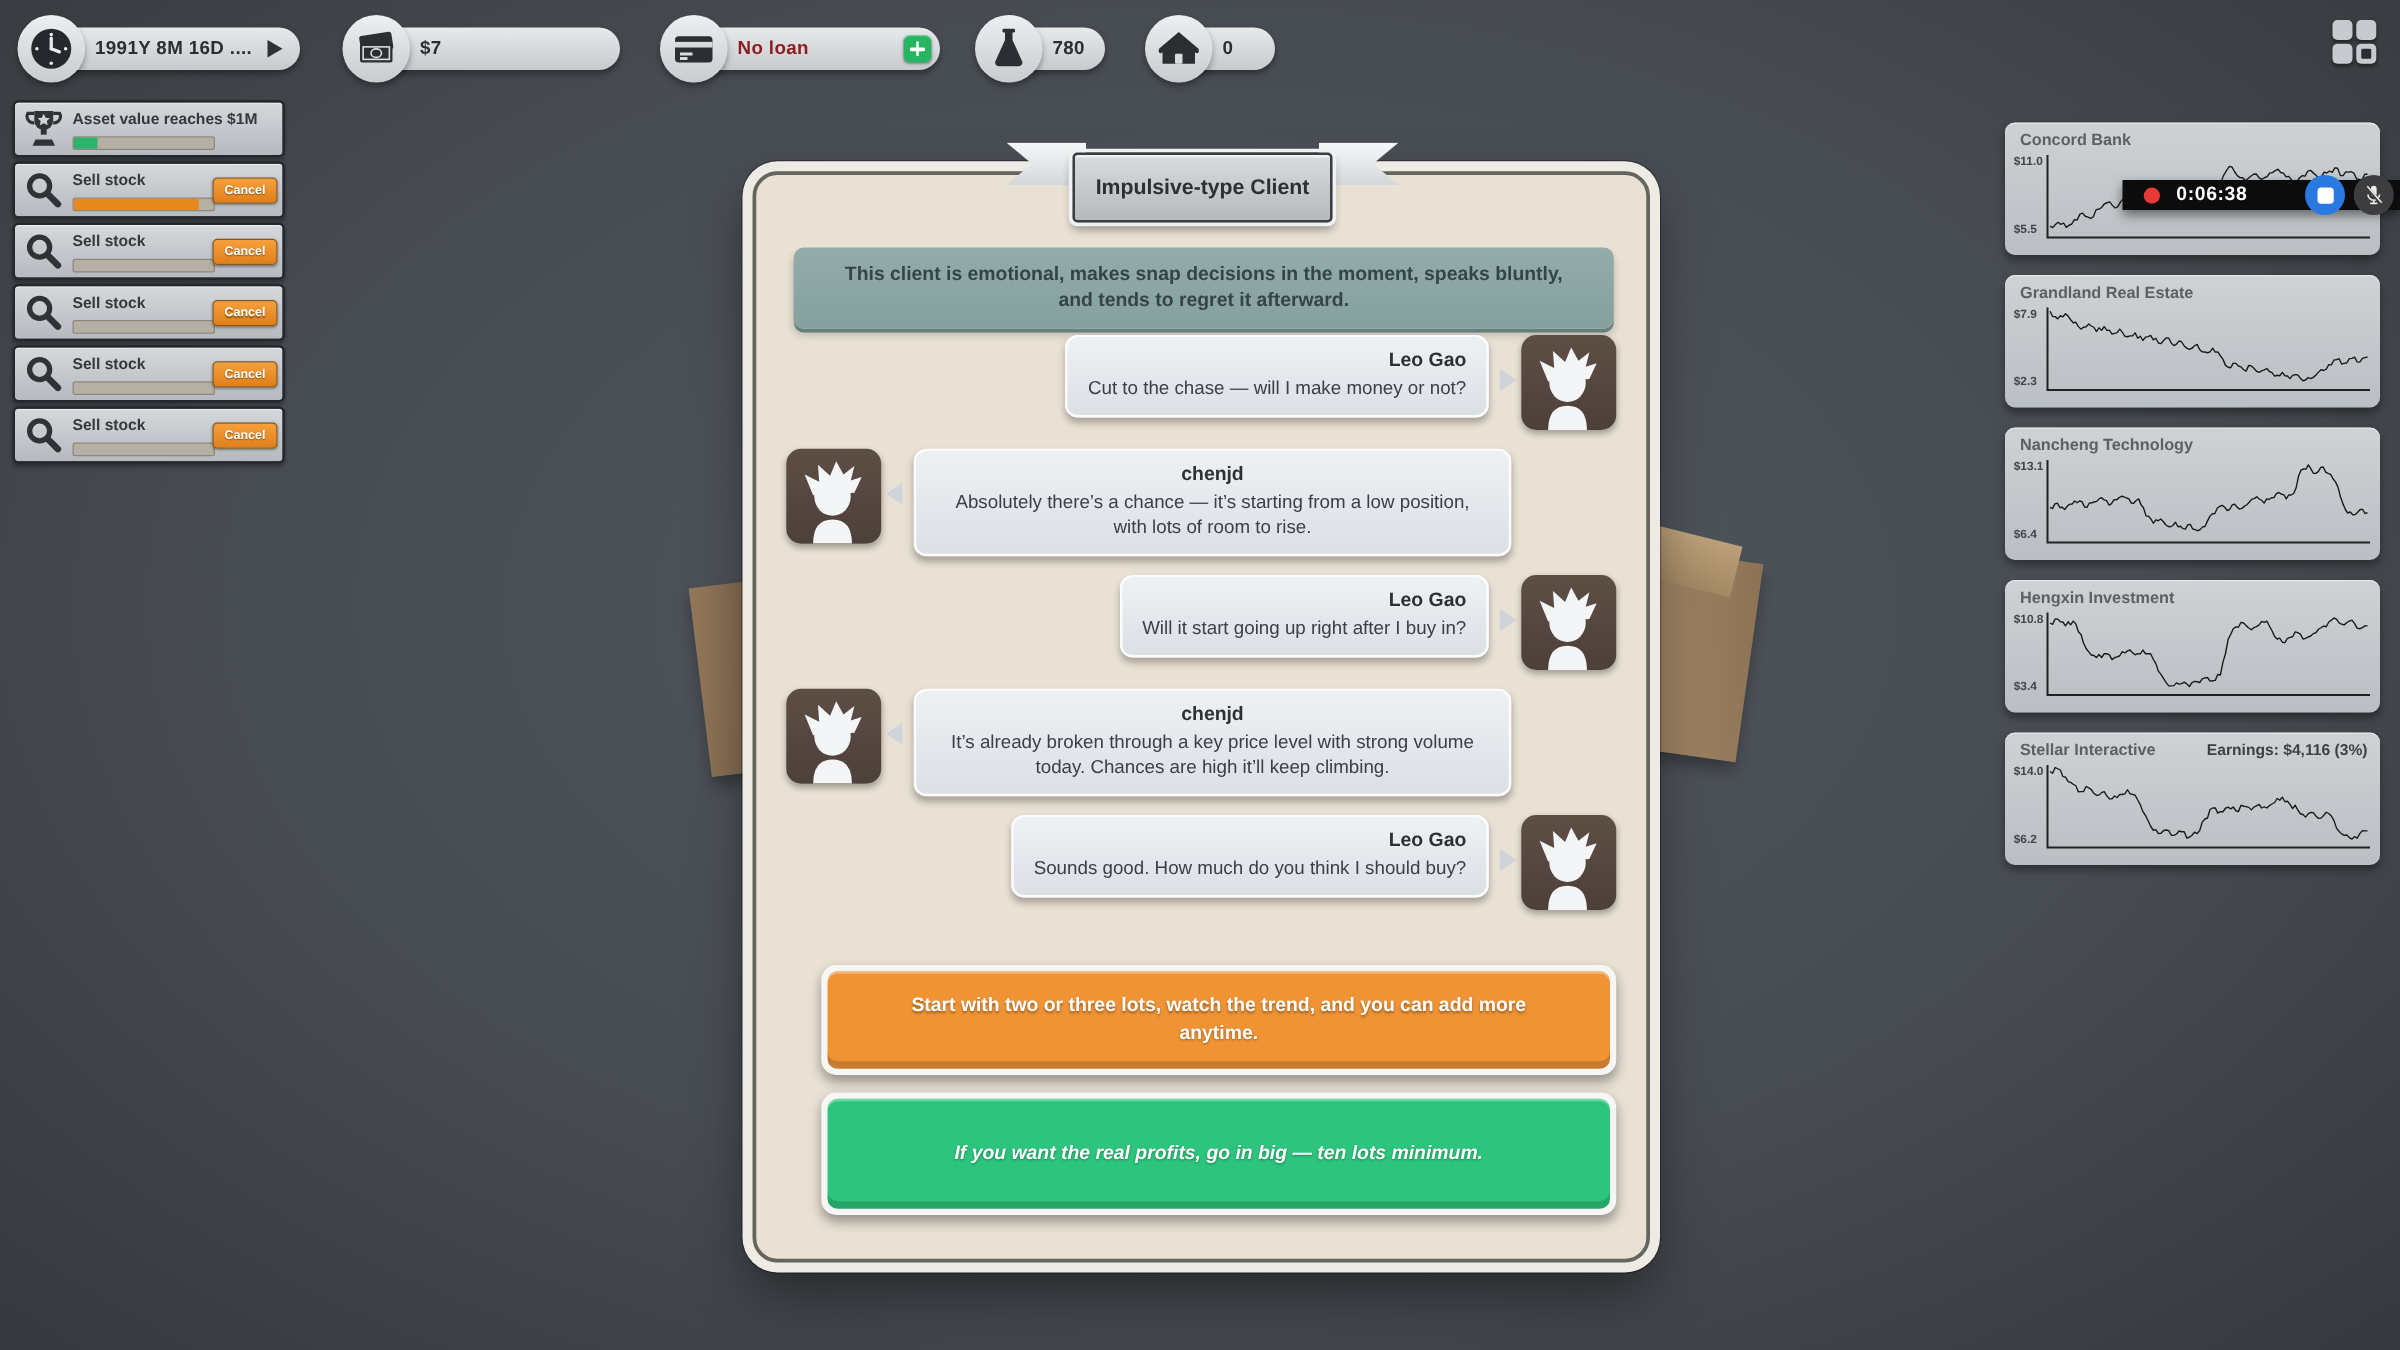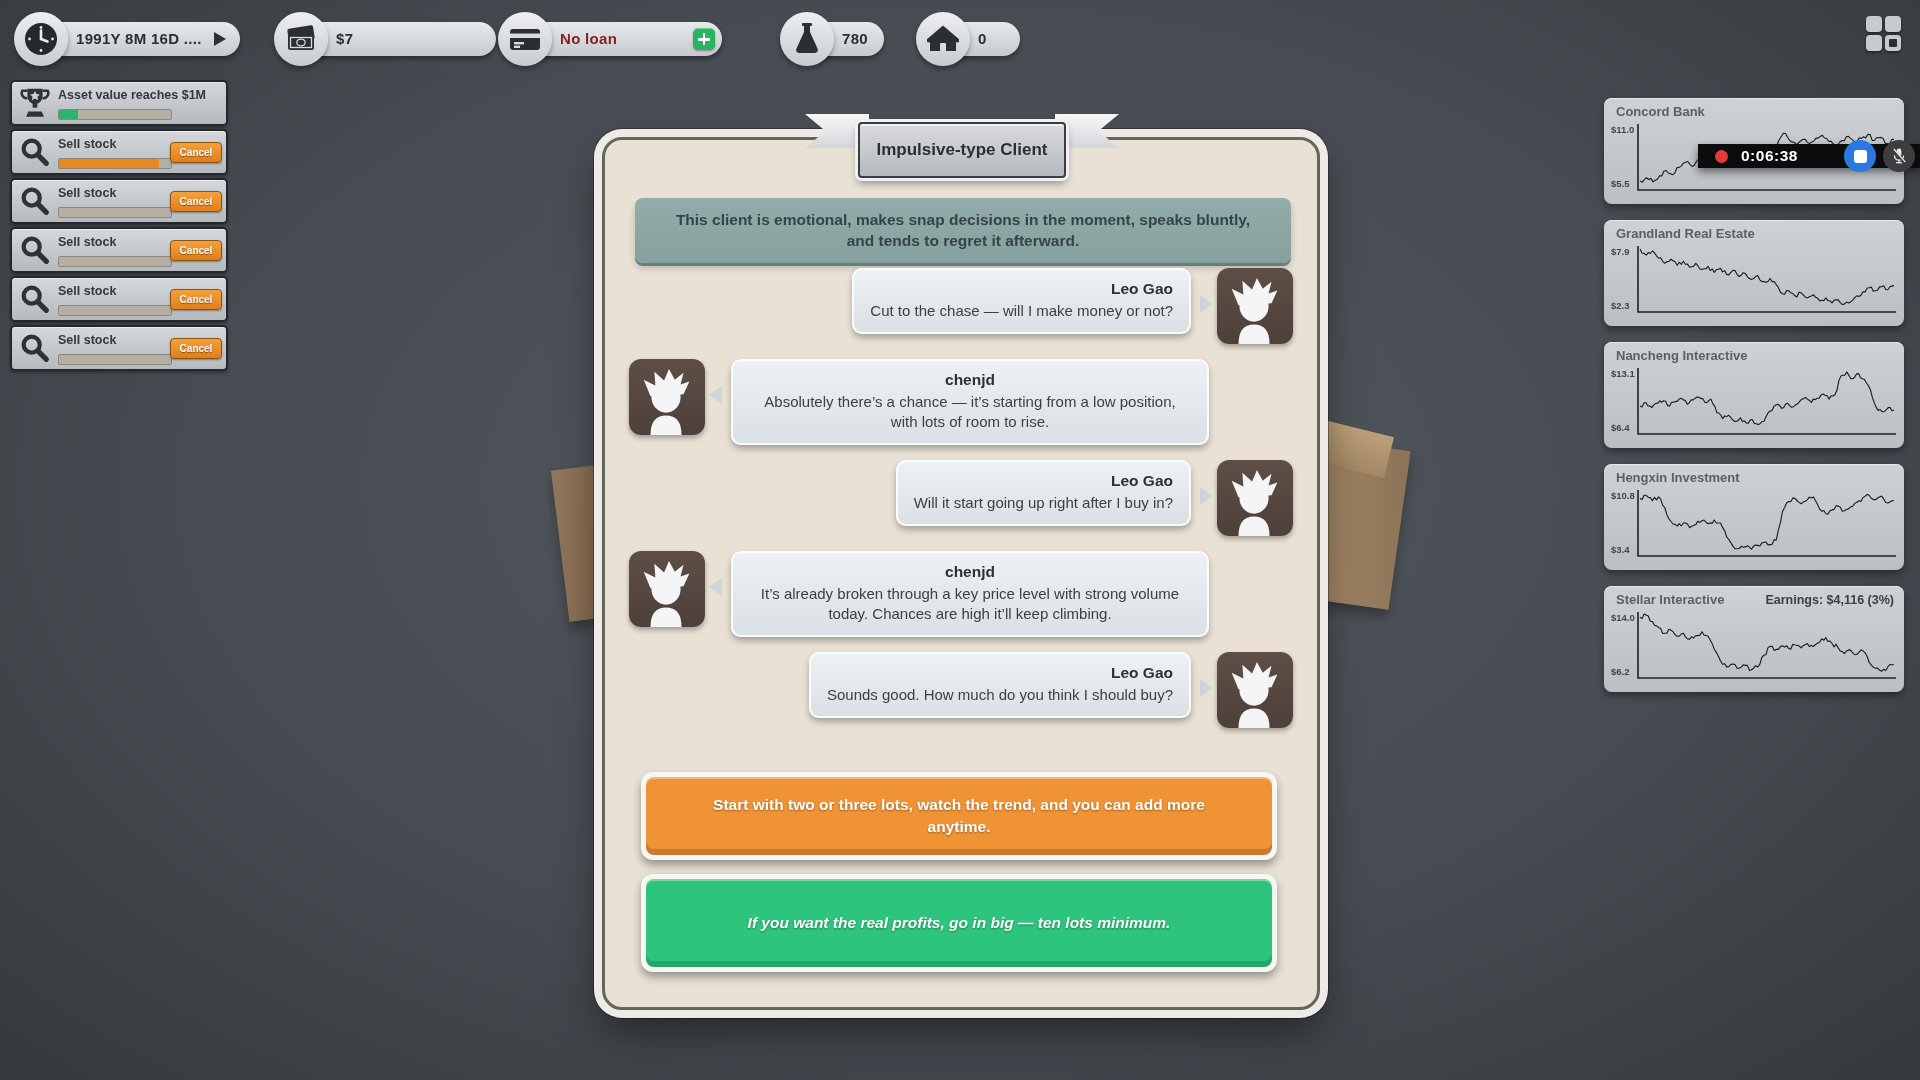--- a/index.html
+++ b/index.html
@@ -7,21 +7,21 @@
   #stage{position:absolute;width:1920px;height:1080px;overflow:hidden;
     background:radial-gradient(ellipse 1400px 860px at 50% 45%, #53585e 0%, #474c52 55%, #34383c 100%);}
 
   
   .pill{position:absolute;height:34px;top:22px;background:linear-gradient(#e7e9eb,#c6cace);border-radius:17px;box-shadow:0 3px 5px rgba(0,0,0,.38);}
   .pill-circle{position:absolute;left:-14px;top:-10px;width:54px;height:54px;border-radius:50%;
     background:linear-gradient(#edeff0,#c8ccd0);box-shadow:0 3px 5px rgba(0,0,0,.35);display:flex;align-items:center;justify-content:center;}
   .pill-text{position:absolute;left:48px;top:0;line-height:34px;font-weight:bold;font-size:15px;color:#2b2f33;letter-spacing:.3px;white-space:nowrap;}
   #pill-date{left:28px;width:212px;}
   #pill-cash{left:288px;width:208px;}
-  #pill-loan{left:512px;width:210px;}
+  #pill-loan{left:542px;width:210px;}
   #pill-research{left:794px;width:90px;}
   #pill-house{left:930px;width:90px;}
   .play-btn{position:absolute;right:13px;top:9px;width:14px;height:16px;cursor:pointer;}
   .plus-btn{position:absolute;right:7px;top:6px;width:22px;height:22px;border-radius:5px;cursor:pointer;
     box-shadow:0 1px 2px rgba(0,0,0,.35), inset 0 1px 0 rgba(255,255,255,.35);}
   .plus-btn::before,.plus-btn::after{content:"";position:absolute;background:#fff;border-radius:1px;}
   .plus-btn::before{left:5px;top:10px;width:12px;height:2.6px;}
   .plus-btn::after{left:9.7px;top:5px;width:2.6px;height:12px;}
 
   
@@ -72,21 +72,21 @@
   .tail{width:0;height:0;border-top:9px solid transparent;border-bottom:9px solid transparent;margin-top:27px;}
   .msg-row.right .tail{border-left:13px solid #ced4da;margin-right:-5px;}
   .msg-row.left  .tail{border-right:13px solid #ced4da;margin-left:-5px;}
   .bubble{max-width:478px;background:linear-gradient(#eef1f4,#dbe0e5);border:2px solid #fbfcfd;border-radius:10px;
     box-shadow:0 4px 6px rgba(0,0,0,.28);padding:9px 16px 11px;box-sizing:border-box;text-align:center;}
   .msg-row.right .bubble{text-align:right;}
   .msg-name{font-size:15.5px;font-weight:bold;color:#2c3136;line-height:1.3;}
   .msg-text{font-size:15px;color:#3a4046;line-height:1.33;margin-top:2px;}
 
   
-  .choice{position:absolute;left:36px;width:636px;background:#f6f6f4;border-radius:12px;padding:5px;box-sizing:border-box;
+  .choice{position:absolute;left:52px;width:636px;background:#f6f6f4;border-radius:12px;padding:5px;box-sizing:border-box;
     box-shadow:0 5px 9px rgba(0,0,0,.35);cursor:pointer;}
   #choice-0{top:632px;height:88px;}
   #choice-1{top:734px;height:98px;font-style:italic;}
   .choice-inner{width:100%;height:100%;border-radius:8px;display:flex;align-items:center;justify-content:center;
     text-align:center;padding:0 42px;box-sizing:border-box;font-size:15.5px;font-weight:bold;color:#fff;line-height:1.45;
     text-shadow:0 1px 2px rgba(0,0,0,.38);box-shadow:inset 0 2px 0 rgba(255,255,255,.33), inset 0 -6px 0 rgba(0,0,0,.16);}
 
   
   #charts{position:absolute;left:1604px;top:98px;width:300px;display:flex;flex-direction:column;gap:16px;z-index:3;justify-content:center;}
   .chart-card{position:relative;height:106px;background:linear-gradient(#ced2d5,#babfc4);border-radius:8px;
@@ -394,21 +394,21 @@
 
     <span class="y-hi">$7.9</span>
     <span class="y-lo">$2.3</span>
     <svg class="sparkwrap" viewBox="0 0 300 84">
       <path d="M34,6 V72 H292" fill="none" stroke="#1f2224" stroke-width="1.6"></path>
       <polyline class="spark" fill="none" stroke="#17191b" stroke-width="1.1" stroke-linejoin="round" points="36.0,9.0 38.1,13.2 40.1,13.3 42.2,15.1 44.3,12.6 46.3,13.5 48.4,11.0 50.5,12.9 52.5,15.8 54.6,18.2 56.7,17.8 58.7,21.3 60.8,23.3 62.8,21.8 64.9,21.4 67.0,19.2 69.0,20.8 71.1,21.8 73.2,25.3 75.2,22.2 77.3,24.3 79.4,21.2 81.4,24.3 83.5,24.1 85.6,27.3 87.6,26.7 89.7,26.1 91.8,23.3 93.8,25.7 95.9,29.0 98.0,29.4 100.0,28.7 102.1,28.7 104.1,26.3 106.2,30.6 108.3,29.0 110.3,32.4 112.4,29.7 114.5,29.3 116.5,28.3 118.6,31.9 120.7,30.6 122.7,34.4 124.8,34.9 126.9,32.4 128.9,30.4 131.0,30.5 133.1,34.6 135.1,36.5 137.2,35.3 139.3,32.7 141.3,33.4 143.4,36.8 145.4,38.5 147.5,39.5 149.6,38.6 151.6,36.6 153.7,35.5 155.8,39.8 157.8,41.5 159.9,41.6 162.0,42.2 164.0,41.5 166.1,38.5 168.2,41.7 170.2,41.5 172.3,44.6 174.4,47.5 176.4,52.3 178.5,53.8 180.6,54.2 182.6,50.5 184.7,50.7 186.7,52.8 188.8,53.5 190.9,55.8 192.9,56.9 195.0,52.3 197.1,52.8 199.1,54.6 201.2,57.0 203.3,57.9 205.3,56.7 207.4,55.9 209.5,54.8 211.5,57.2 213.6,58.1 215.7,60.9 217.7,60.2 219.8,60.6 221.9,57.9 223.9,60.6 226.0,60.8 228.0,62.9 230.1,60.3 232.2,59.7 234.2,59.9 236.3,62.6 238.4,64.6 240.4,64.0 242.5,62.1 244.6,62.9 246.6,61.9 248.7,60.1 250.8,57.7 252.8,55.8 254.9,56.4 257.0,55.3 259.0,51.8 261.1,51.9 263.2,48.0 265.2,47.7 267.3,47.0 269.3,51.2 271.4,50.7 273.5,50.2 275.5,46.9 277.6,46.7 279.7,45.7 281.7,49.5 283.8,49.7 285.9,46.7 287.9,46.1 290,45.6"></polyline>
     </svg>
   </div>
 
   <div class="chart-card">
-    <span class="chart-title">Nancheng Interactive</span>
+    <span class="chart-title">Nancheng Technology</span>
 
     <span class="y-hi">$13.1</span>
     <span class="y-lo">$6.4</span>
     <svg class="sparkwrap" viewBox="0 0 300 84">
       <path d="M34,6 V72 H292" fill="none" stroke="#1f2224" stroke-width="1.6"></path>
       <polyline class="spark" fill="none" stroke="#17191b" stroke-width="1.1" stroke-linejoin="round" points="36.0,43.9 38.0,44.9 39.9,41.1 41.9,40.5 43.9,44.0 45.8,43.8 47.8,45.6 49.8,42.9 51.8,41.4 53.7,41.3 55.7,38.8 57.7,40.2 59.6,38.8 61.6,39.3 63.6,43.6 65.5,43.9 67.5,40.4 69.5,40.2 71.4,39.6 73.4,39.1 75.4,36.9 77.3,36.2 79.3,37.9 81.3,38.5 83.3,42.2 85.2,40.9 87.2,37.7 89.2,37.9 91.1,36.3 93.1,35.0 95.1,35.4 97.0,36.4 99.0,36.9 101.0,40.5 102.9,40.6 104.9,38.4 106.9,37.1 108.9,41.9 110.8,44.2 112.8,50.7 114.8,51.0 116.7,53.1 118.7,56.6 120.7,53.9 122.6,54.6 124.6,53.2 126.6,55.2 128.5,57.8 130.5,59.2 132.5,59.4 134.4,58.2 136.4,55.8 138.4,59.4 140.4,59.0 142.3,60.9 144.3,61.3 146.3,57.7 148.2,57.5 150.2,61.2 152.2,61.7 154.1,62.6 156.1,61.7 158.1,59.5 160.0,59.2 162.0,54.7 164.0,50.9 166.0,49.0 167.9,48.8 169.9,44.4 171.9,43.0 173.8,42.3 175.8,43.8 177.8,46.4 179.7,45.6 181.7,42.0 183.7,41.3 185.6,43.6 187.6,45.3 189.6,44.7 191.6,42.9 193.5,41.8 195.5,39.6 197.5,37.3 199.4,36.9 201.4,35.4 203.4,37.2 205.3,38.2 207.3,40.5 209.3,37.1 211.2,37.6 213.2,36.2 215.2,36.1 217.1,32.9 219.1,32.0 221.1,33.3 223.1,33.8 225.0,37.1 227.0,33.9 229.0,34.0 230.9,32.8 232.9,28.3 234.9,18.6 236.8,14.1 238.8,13.2 240.8,13.3 242.7,9.9 244.7,13.1 246.7,16.6 248.7,16.7 250.6,15.3 252.6,11.9 254.6,11.6 256.5,15.7 258.5,16.7 260.5,17.5 262.4,21.0 264.4,23.5 266.4,27.7 268.3,35.2 270.3,40.9 272.3,45.6 274.2,48.4 276.2,47.6 278.2,49.8 280.2,49.7 282.1,47.8 284.1,45.6 286.1,45.5 288.0,48.8 290,48.1"></polyline>
     </svg>
   </div>
 
   <div class="chart-card">

